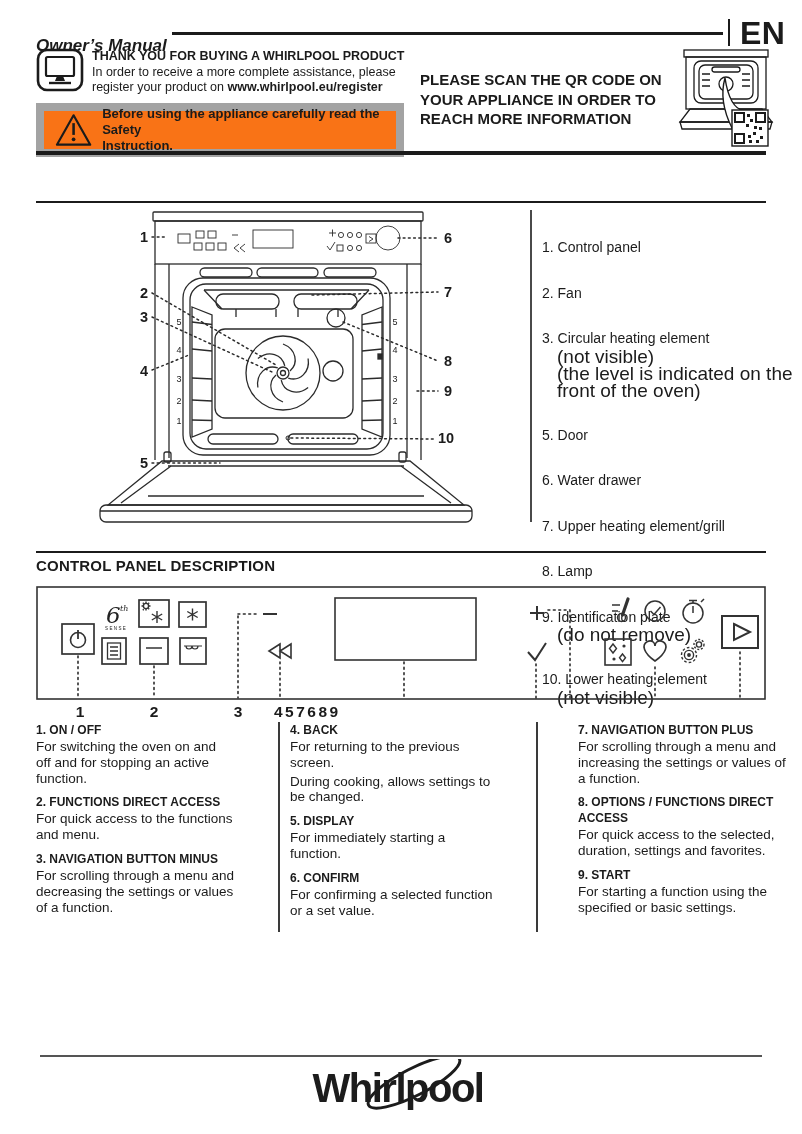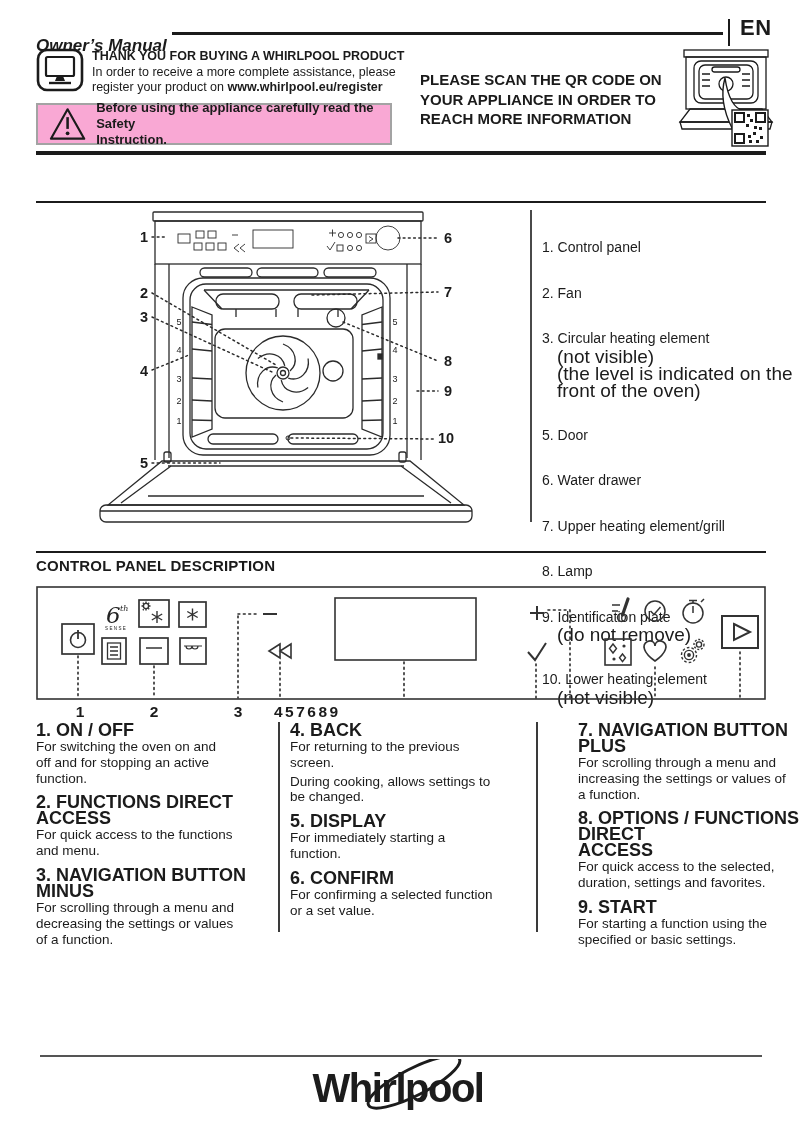--- a/index.html
+++ b/index.html
@@ -4,44 +4,44 @@
 <style>
   html,body{margin:0;padding:0;background:#fff;}
   .page{position:relative;width:802px;height:1134px;background:#fff;overflow:hidden;
         font-family:"Liberation Sans","DejaVu Sans",sans-serif;color:#1b1b1b;}
   .abs{position:absolute;}
   .pre{white-space:pre-line;}
   
   .owners-title{left:36px;top:36px;font-size:17px;font-weight:bold;font-style:italic;}
   .header-rule{left:172px;top:32px;width:551px;height:2.5px;background:#1b1b1b;}
   .lang-bar{left:728px;top:19px;width:2px;height:27px;background:#1b1b1b;}
-  .lang{left:740px;top:15px;font-size:22px;font-weight:bold;letter-spacing:.5px;}
+  .lang{left:740px;top:15px;font-size:32px;font-weight:bold;letter-spacing:.5px;}
   .thanks{left:92px;top:49px;width:330px;font-size:12.5px;line-height:15.5px;}
   .thanks .t-title{font-weight:bold;}
   .bold{font-weight:bold;}
-  .warning-box{left:36px;top:103px;width:352px;height:38px;border:2px solid #a3a3a3;background:#f9a8d4;
+  .warning-box{left:36px;top:103px;width:352px;height:38px;border:8px solid #a3a3a3;background:#f97316;
                display:flex;align-items:center;justify-content:center;}
   .warning-text{font-size:13px;font-weight:bold;line-height:16px;width:300px;}
   .qr-message{left:420px;top:70px;width:250px;font-size:15px;font-weight:bold;line-height:19.5px;}
   .thick-rule{left:36px;top:151px;width:730px;height:3.5px;background:#1b1b1b;}
   
   .section-title-lg{left:36px;top:174px;font-size:21px;font-weight:bold;letter-spacing:.2px;}
   .pd-rule{left:36px;top:201px;width:730px;height:2px;background:#1b1b1b;}
   .list-divider{left:530px;top:210px;width:1.5px;height:312px;background:#4a4a4a;}
   .pd-list{left:542px;top:211px;width:256px;font-size:14px;line-height:18.5px;}
   .pd-item{font-weight:normal;margin-top:27px;}
   .pd-note{font-weight:normal;font-size:19px;line-height:17px;padding-left:15px;}
   
   .cp-rule{left:36px;top:551px;width:730px;height:1.5px;background:#1b1b1b;}
   .section-title-md{left:36px;top:557px;font-size:15px;font-weight:bold;letter-spacing:.2px;}
   .col{top:722px;font-size:13.5px;line-height:15.8px;}
   .col1{left:36px;width:215px;}
   .col2{left:290px;width:236px;}
   .col3{left:578px;width:252px;}
-  .cp-title{font-weight:bold;font-size:18px;line-height:16px;margin-top:8px;}
+  .cp-title{font-weight:bold;font-size:12px;line-height:16px;margin-top:8px;}
   .cp-item:first-child .cp-title{margin-top:0;}
   .cp-desc{margin-top:1px;}
   .cp-desc2{margin-top:3px;}
   .col-divider{top:722px;width:1.5px;height:210px;background:#3a3a3a;}
   .cd1{left:278px;} .cd2{left:536px;}
   
   .footer-rule{left:40px;top:1055px;width:722px;height:1.5px;background:#555;}
   .logo-wrap{left:0;top:1059px;width:802px;text-align:center;}
   svg text{font-family:"Liberation Sans","DejaVu Sans",sans-serif;}
   .serif6{font-family:"DejaVu Serif","Liberation Serif",serif;}

